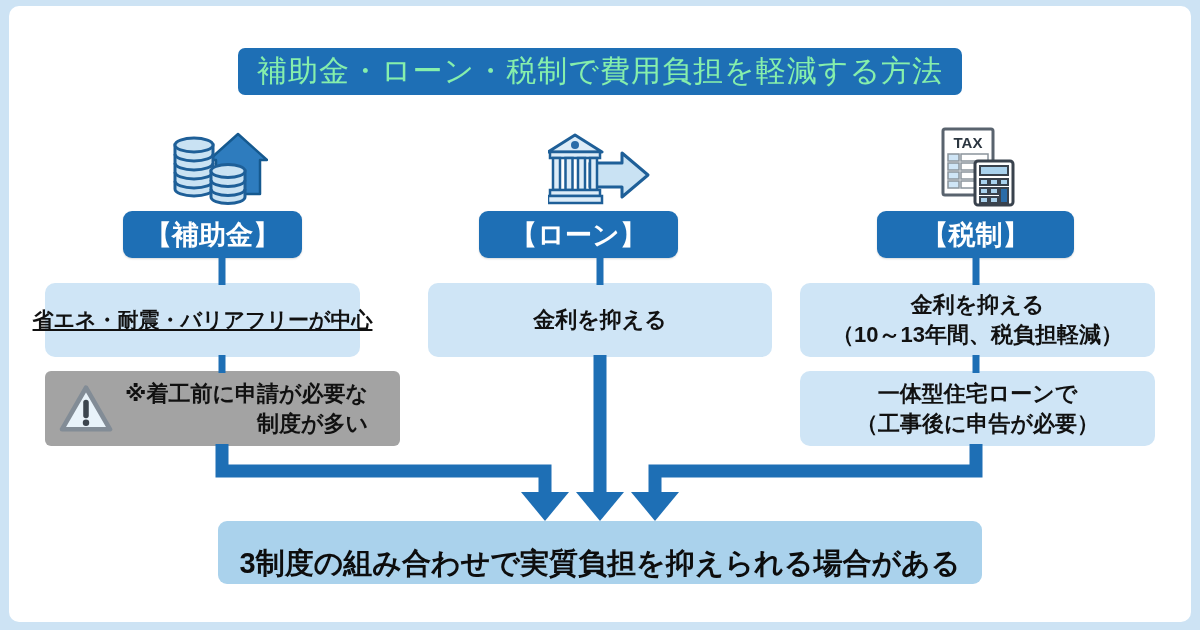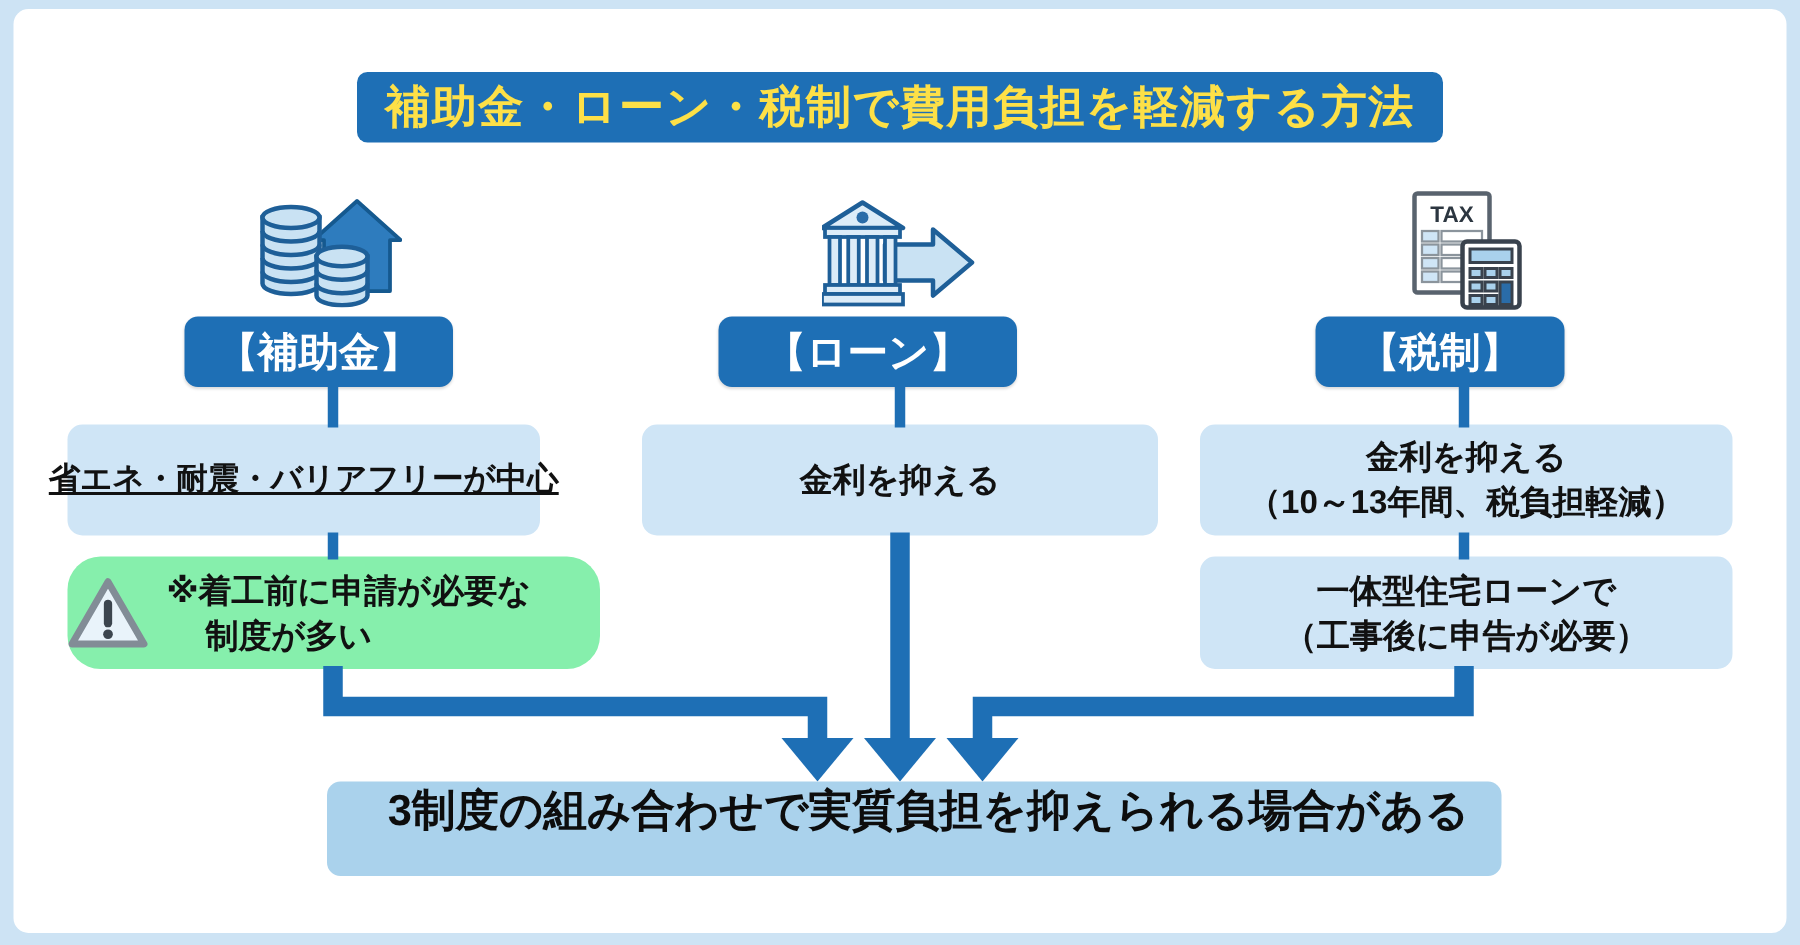--- a/index.html
+++ b/index.html
@@ -1,49 +1,48 @@
 <!DOCTYPE html>
 <html><head>
 <meta charset="utf-8">
 <style>
   html,body{margin:0;padding:0;}
   body{font-family:"Liberation Sans","DejaVu Sans",sans-serif;}
   .canvas{position:relative;width:1200px;height:630px;background:#cde3f4;overflow:hidden;}
   .panel{position:absolute;left:9px;top:6px;width:1182px;height:616px;background:#ffffff;border-radius:10px;}
   .abs{position:absolute;}
   .title-banner{
-    background:#1e6fb5;color:#fde047;border-radius:7px;
+    background:#1e6fb5;color:#86efac;border-radius:7px;
     display:flex;align-items:center;justify-content:center;
-    font-size:30px;font-weight:700;letter-spacing:1px;white-space:nowrap;
+    font-size:30px;font-weight:400;letter-spacing:1px;white-space:nowrap;
   }
   .cat-header{
     background:#1e6fb5;color:#ffffff;border-radius:9px;
     display:flex;align-items:center;justify-content:center;
     font-size:27px;font-weight:800;white-space:nowrap;
     box-shadow:0 1px 2px rgba(0,0,0,0.15);
   }
   .flow-box{
     background:#cfe5f6;border-radius:10px;
     display:flex;flex-direction:column;align-items:center;justify-content:center;
     color:#111111;text-align:center;
   }
   .flow-box .line{font-size:22px;font-weight:800;line-height:30px;white-space:nowrap;}
   .warn-box{
-    background:#86efac;border-radius:22px;
+    background:#a3a3a3;border-radius:6px;
     display:flex;flex-direction:row;align-items:center;
-    box-sizing:border-box;color:#111111;
+    padding-left:14px;box-sizing:border-box;color:#111111;
   }
   .warn-text{margin-left:12px;text-align:left;}
   .warn-text .line{font-size:22px;font-weight:800;line-height:30px;white-space:nowrap;}
-  .warn-text .line + .line{padding-left:26px;}
+  .warn-text .line + .line{padding-left:26px;text-align:right;}
   .conclusion-box{
     background:#aad2ec;border-radius:9px;
-    display:flex;align-items:flex-start;justify-content:center;
+    display:flex;align-items:flex-end;justify-content:center;
     color:#0d0d0d;
-    padding-left:19px;
   }
   .conclusion-box .line{font-size:29px;font-weight:800;white-space:nowrap;}
   svg{display:block;}
 </style>
 </head>
 <body>
 
 <div class="canvas">
   <div class="panel"></div>
 
@@ -99,21 +98,21 @@
       <rect x="47" y="61" width="8" height="6" fill="#a9d1ec"></rect>
       <rect x="57" y="61" width="8" height="6" fill="#a9d1ec"></rect>
       <rect x="47" y="70" width="8" height="6" fill="#a9d1ec"></rect>
       <rect x="57" y="70" width="8" height="6" fill="#a9d1ec"></rect>
       <rect x="67" y="61" width="8" height="15" fill="#2a6ca8"></rect>
     </g>
   </svg>
 
   <div class="abs cat-header" style="left:123px;top:211px;width:179px;height:47px;">【補助金】</div>
   <div class="abs cat-header" style="left:479px;top:211px;width:199px;height:47px;">【ローン】</div>
-  <div class="abs cat-header" style="left:877px;top:211px;width:166px;height:47px;">【税制】</div>
+  <div class="abs cat-header" style="left:877px;top:211px;width:197px;height:47px;">【税制】</div>
 
   <div class="abs flow-box" style="left:45px;top:283px;width:315px;height:74px;text-decoration:underline;">
     <div class="line" style="font-size:21px;">省エネ・耐震・バリアフリーが中心</div>
   </div>
   <div class="abs flow-box" style="left:428px;top:283px;width:344px;height:74px;">
     <div class="line">金利を抑える</div>
   </div>
   <div class="abs flow-box" style="left:800px;top:283px;width:355px;height:74px;">
     <div class="line">金利を抑える</div>
     <div class="line">（10～13年間、税負担軽減）</div>

